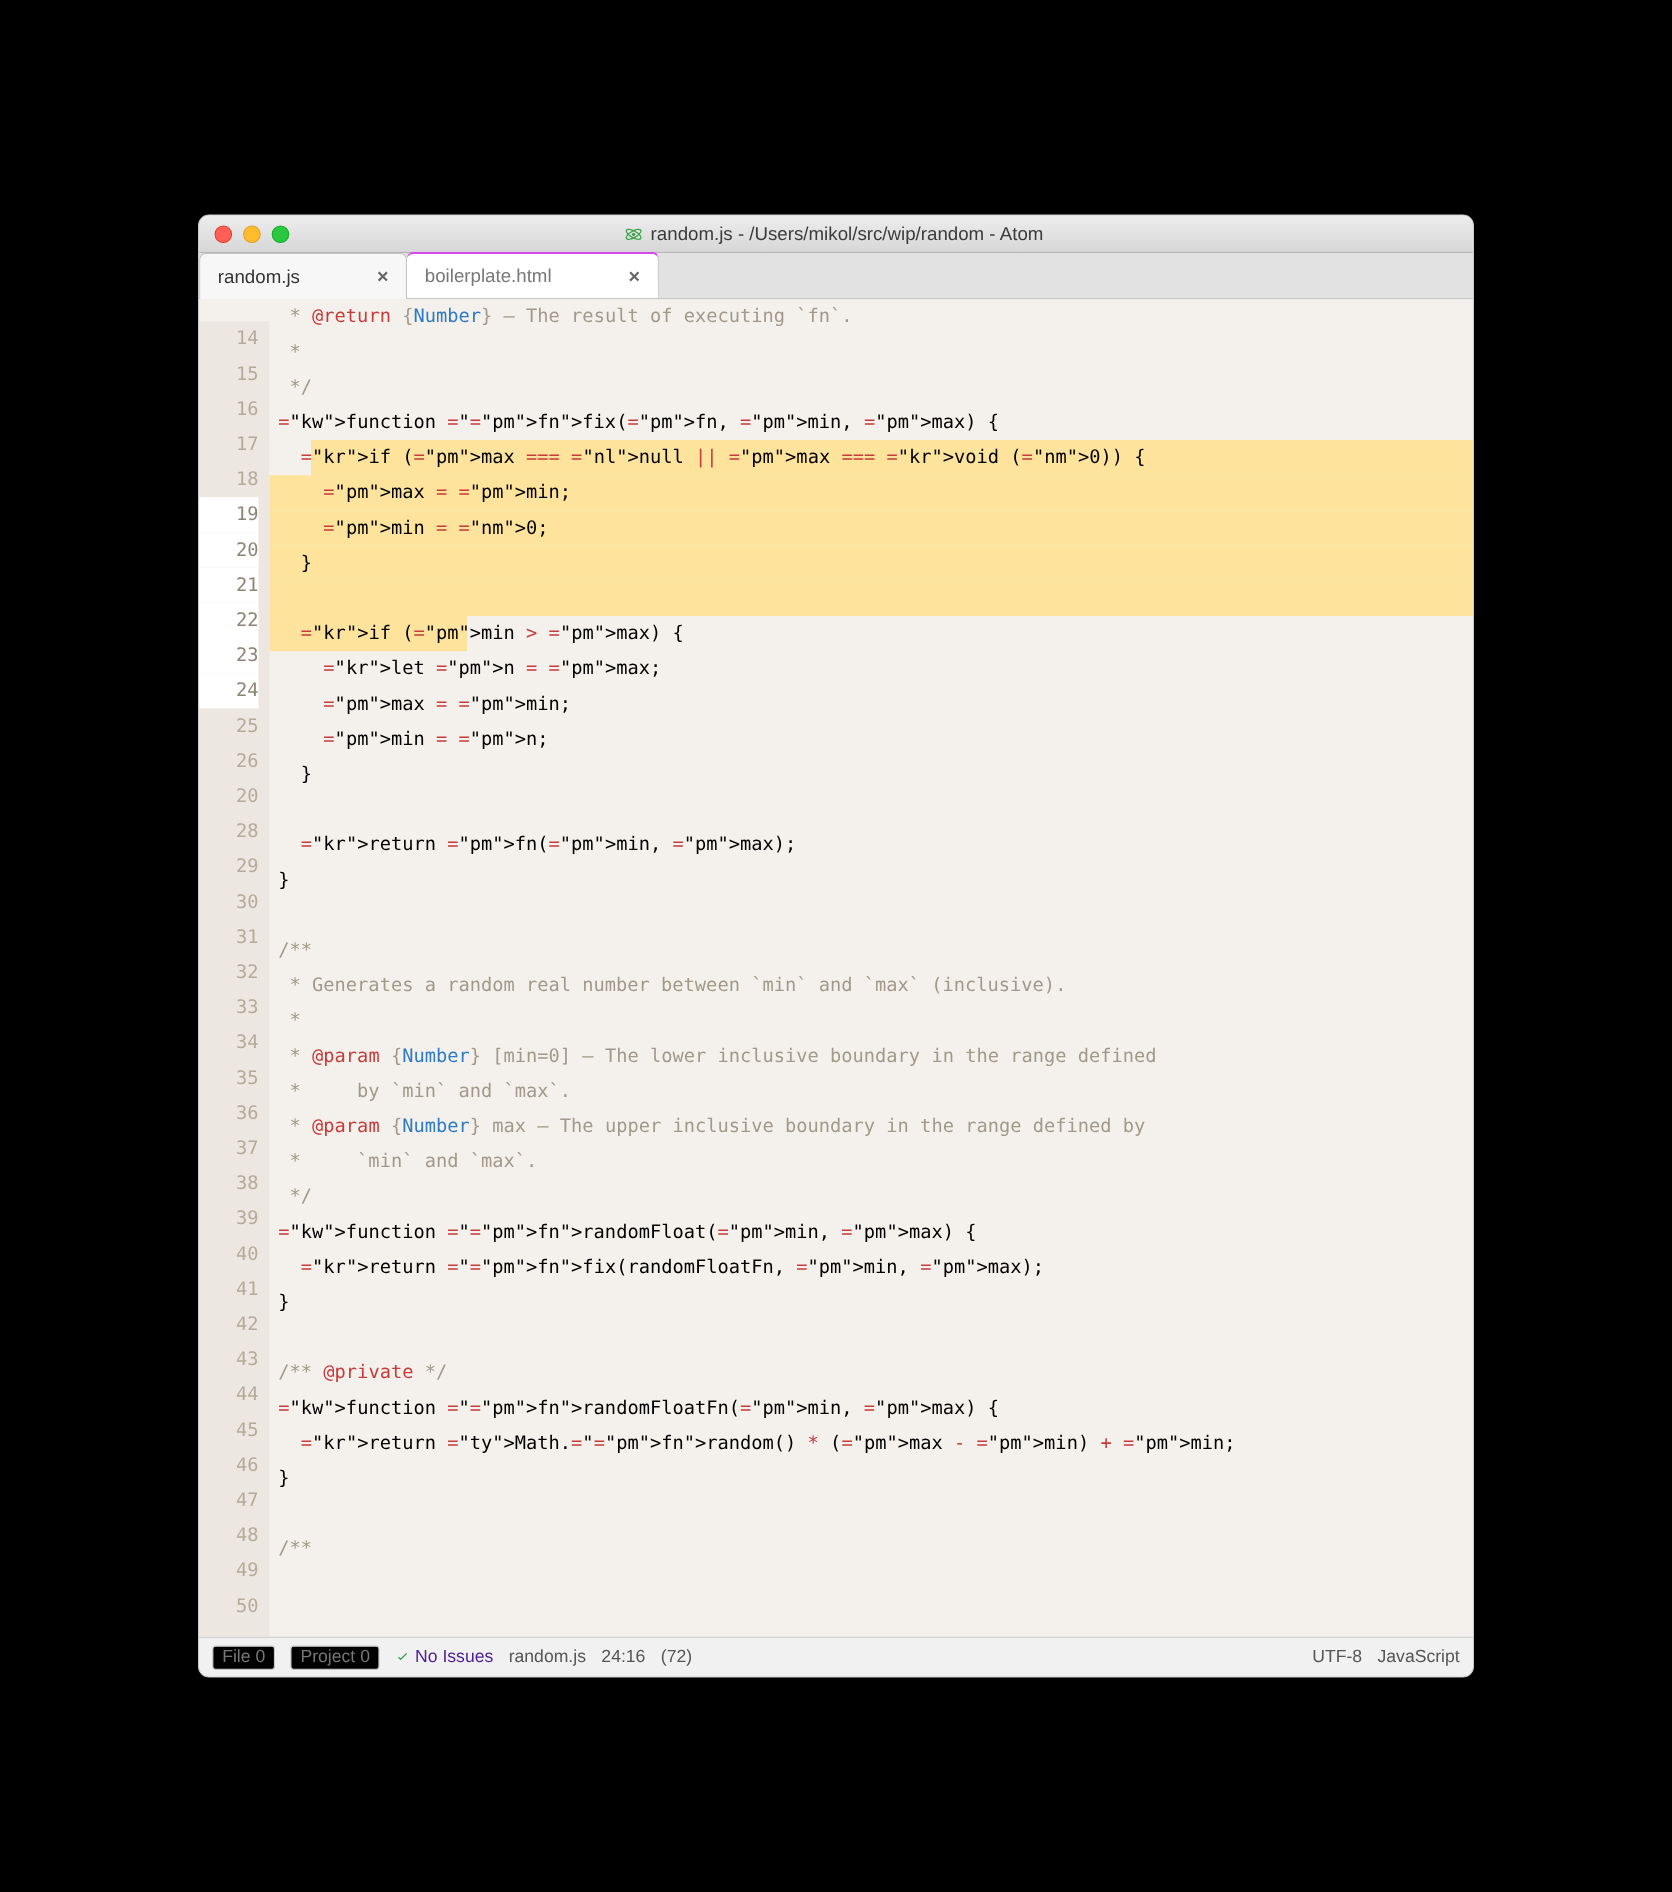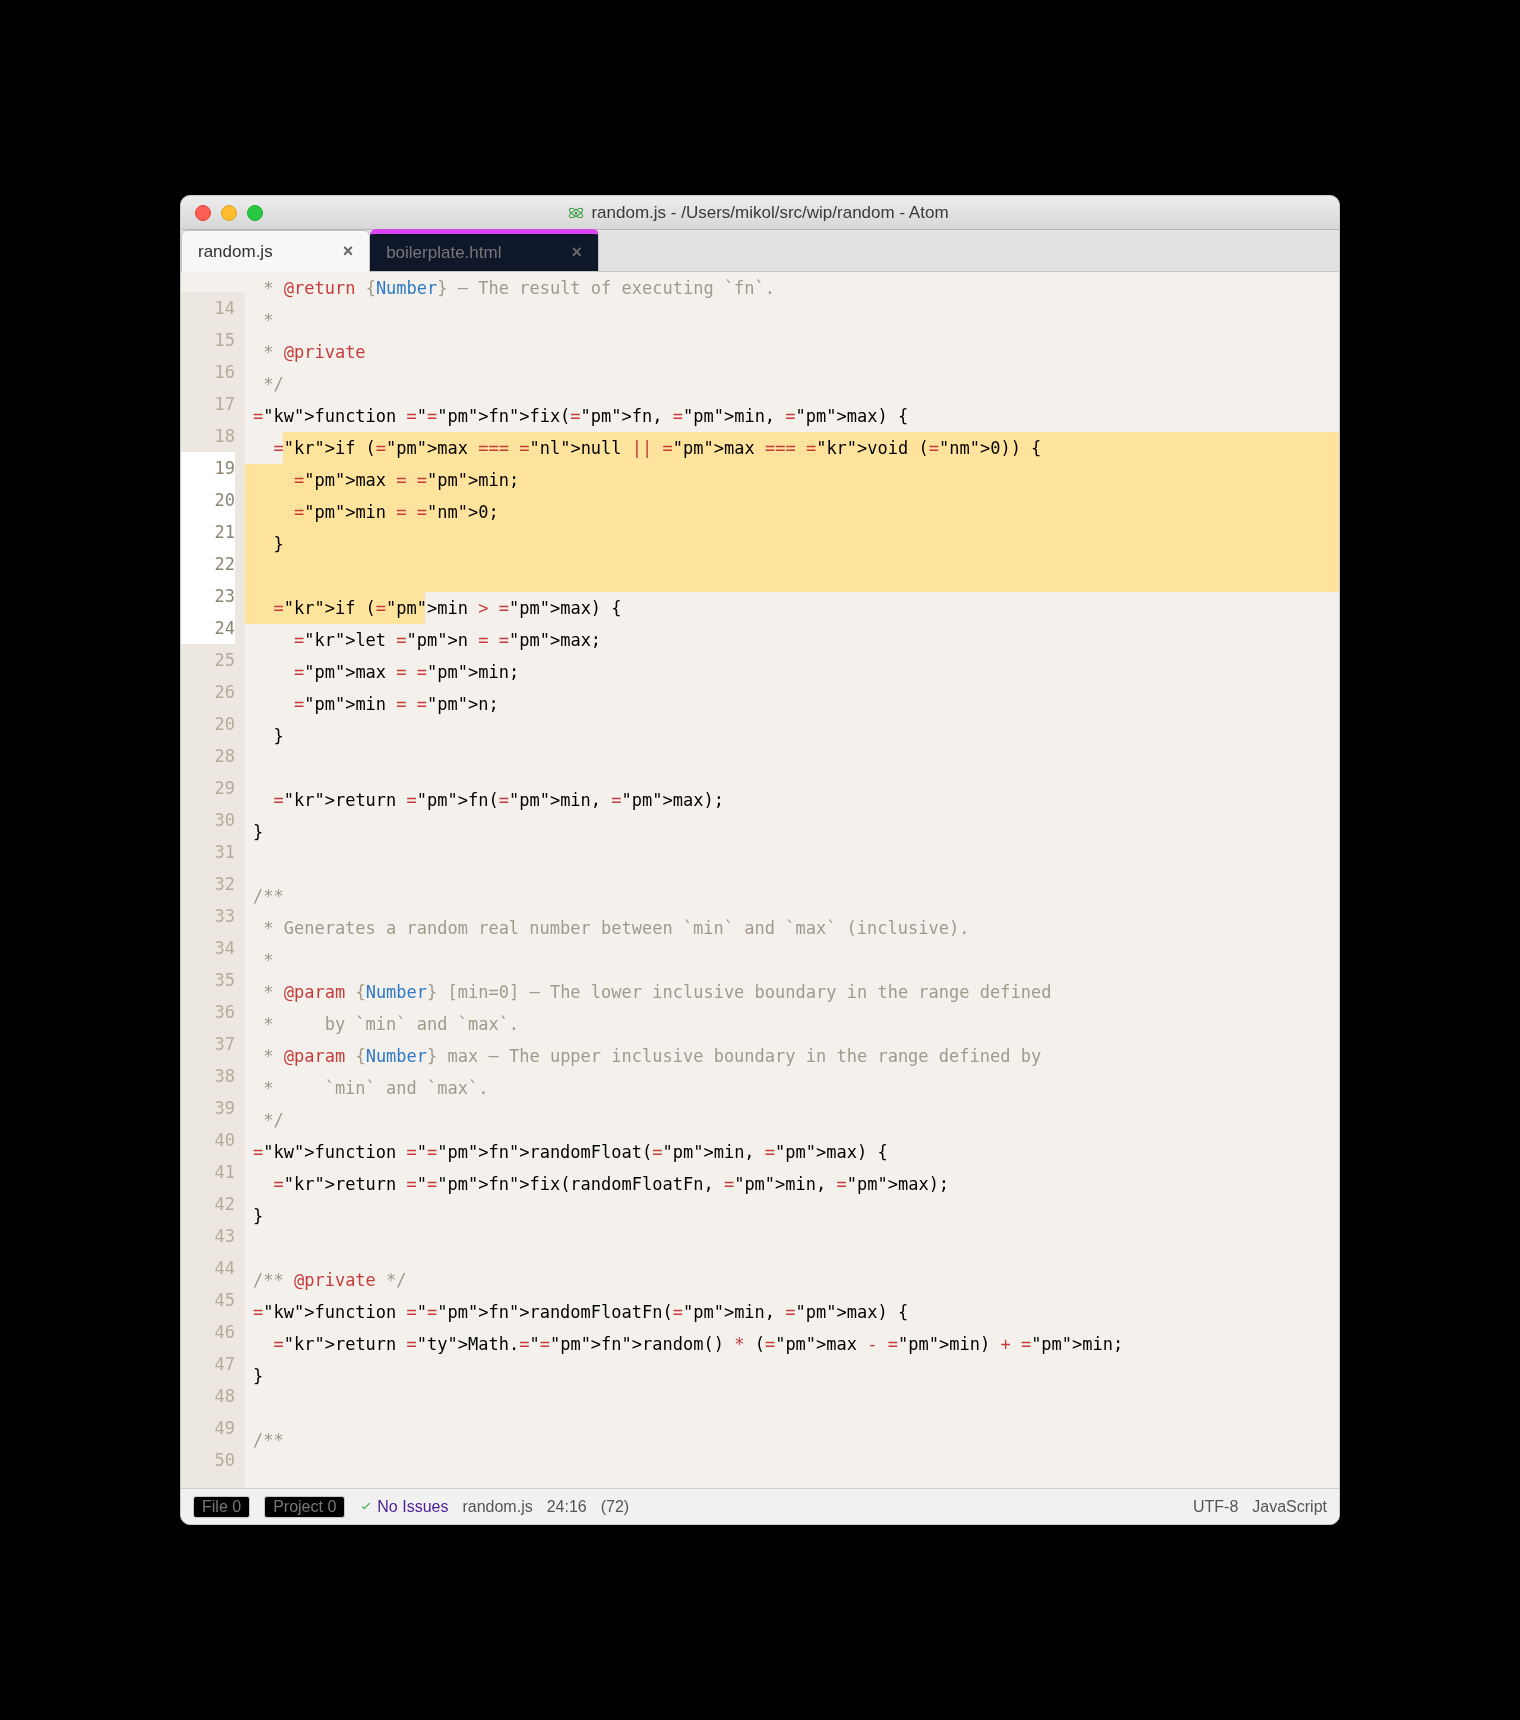--- a/index.html
+++ b/index.html
@@ -59,23 +59,23 @@
   }
   .tab.active {
     background: #f7f7f7;
     border-top: 1px solid #c5c5c5;
     border-left: 1px solid #c5c5c5;
     border-radius: 6px 6px 0 0;
     margin-bottom: -1px;
     color: #333;
   }
   .tab.inactive{
-    background: #0f172a;
+    background: #ffffff;
     border-radius: 6px 6px 0 0;
-    border-top:5px solid #d946ef;
+    border-top:2px solid #d946ef;
     color:#777;
   }
   .tab .xicon{font-size:18px;color:#666;font-weight:bold}
   .editor {
     flex: 1;
     display: flex;
     background: #f4f1ec;
     overflow: hidden;
     font-family: "Menlo","Consolas",monospace;
     font-size: 17px;
@@ -185,21 +185,20 @@
         <div class="ln">45</div>
         <div class="ln">46</div>
         <div class="ln">47</div>
         <div class="ln">48</div>
         <div class="ln">49</div>
         <div class="ln">50</div>
       </div>
     <div class="codecol" id="code">
         <div class="codeline"><span class="c"> * <span class="tg">@return</span> <span class="c">{</span><span class="ty">Number</span><span class="c">}</span> – The result of executing `fn`.</span></div>
         <div class="codeline"><span class="c"> *</span></div>
-        <div class="codeline"><span class="c"> * <span class="tg">@private</span></span></div>
         <div class="codeline"><span class="c"> */</span></div>
         <div class="codeline"><span class<span="" class="op">=</span>"kw"&gt;function <span class<span="" class="op">=</span>"<span class<span="" class="op">=</span>"pm"&gt;fn"&gt;fix(<span class<span="" class="op">=</span>"pm"&gt;fn, <span class<span="" class="op">=</span>"pm"&gt;min, <span class<span="" class="op">=</span>"pm"&gt;max) {</div>
         <div class="codeline hl-start">  <span class<span="" class="op">=</span>"kr"&gt;if (<span class<span="" class="op">=</span>"pm"&gt;max <span class="op">===</span> <span class<span="" class="op">=</span>"nl"&gt;null <span class="op">||</span> <span class<span="" class="op">=</span>"pm"&gt;max <span class="op">===</span> <span class<span="" class="op">=</span>"kr"&gt;void (<span class<span="" class="op">=</span>"nm"&gt;0)) {</div>
         <div class="codeline hl-full">    <span class<span="" class="op">=</span>"pm"&gt;max <span class="op">=</span> <span class<span="" class="op">=</span>"pm"&gt;min;</div>
         <div class="codeline hl-full">    <span class<span="" class="op">=</span>"pm"&gt;min <span class="op">=</span> <span class<span="" class="op">=</span>"nm"&gt;0;</div>
         <div class="codeline hl-full">  }</div>
         <div class="codeline hl-full">&nbsp;</div>
         <div class="codeline hl-end">  <span class<span="" class="op">=</span>"kr"&gt;if (<span class<span="" class="op">=</span>"pm"&gt;min <span class="op">&gt;</span> <span class<span="" class="op">=</span>"pm"&gt;max) {</div>
         <div class="codeline">    <span class<span="" class="op">=</span>"kr"&gt;let <span class<span="" class="op">=</span>"pm"&gt;n <span class="op">=</span> <span class<span="" class="op">=</span>"pm"&gt;max;</div>
         <div class="codeline">    <span class<span="" class="op">=</span>"pm"&gt;max <span class="op">=</span> <span class<span="" class="op">=</span>"pm"&gt;min;</div>

